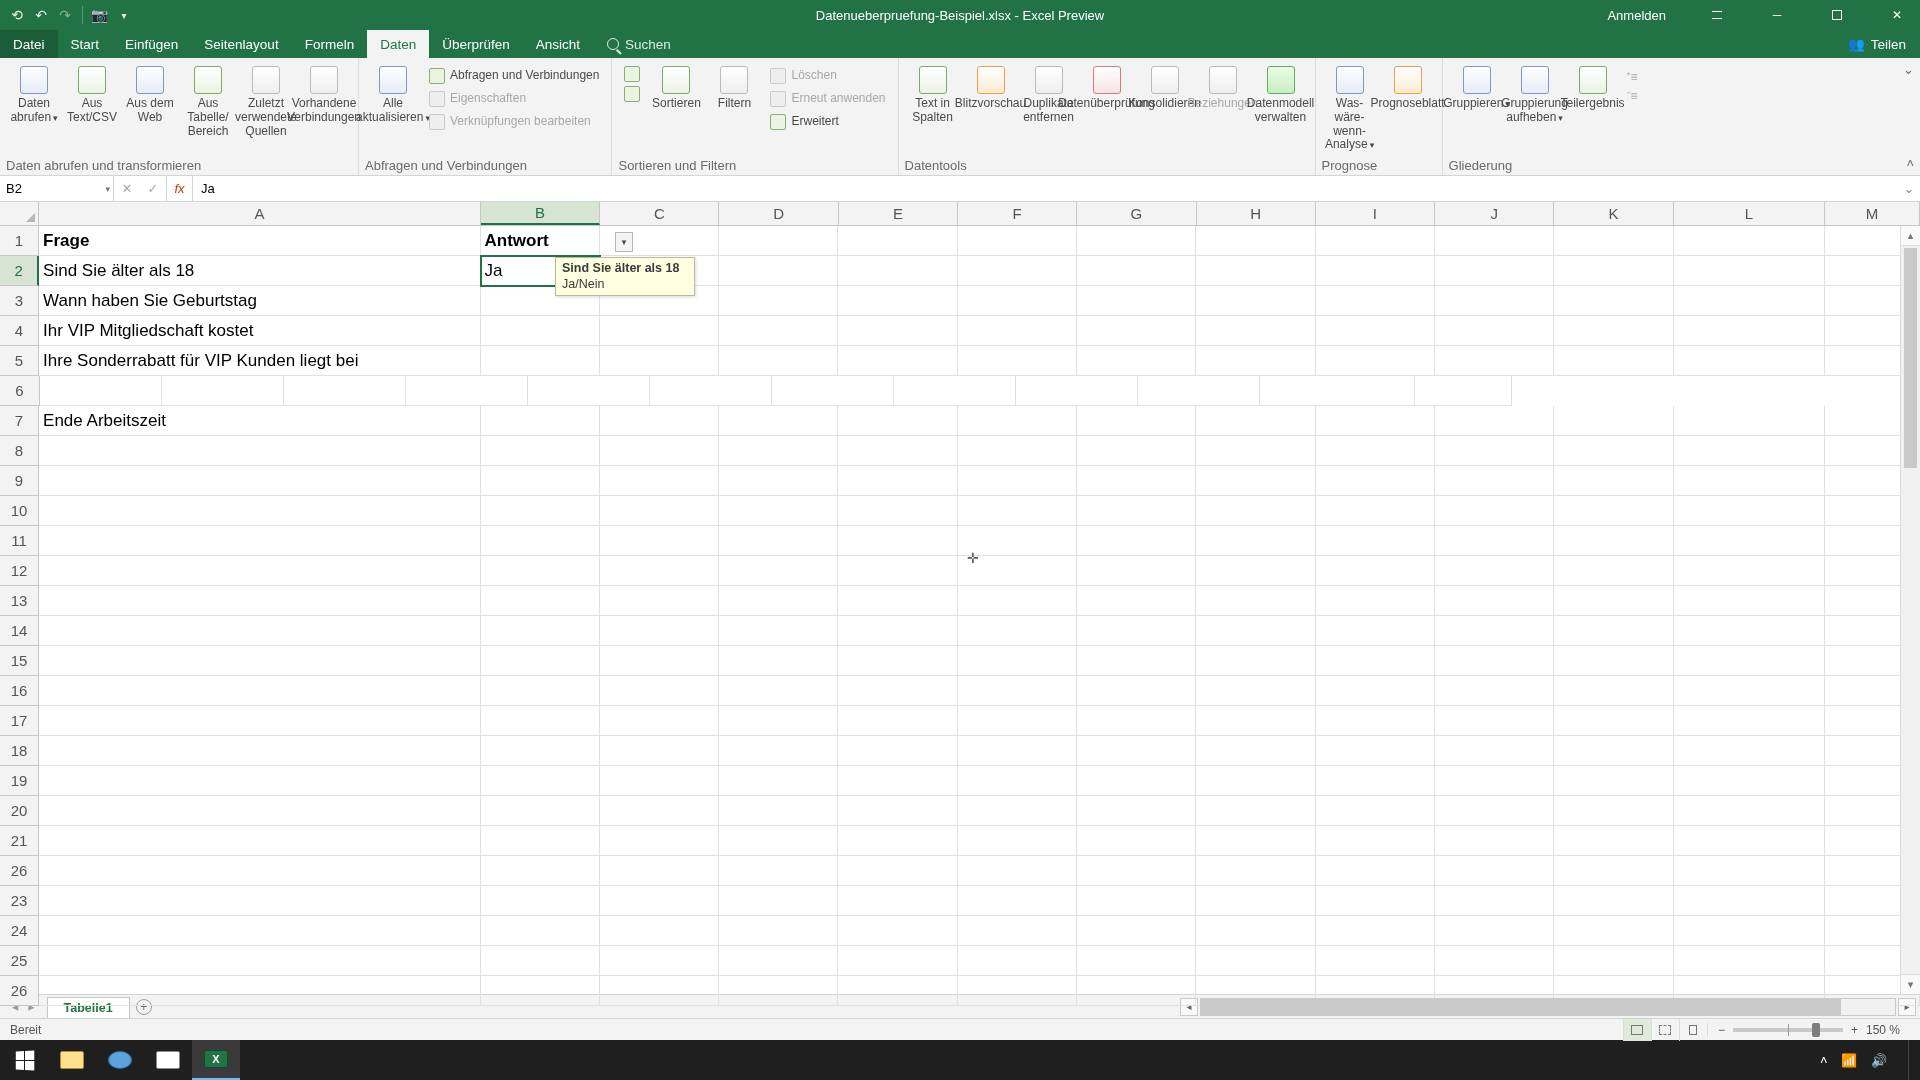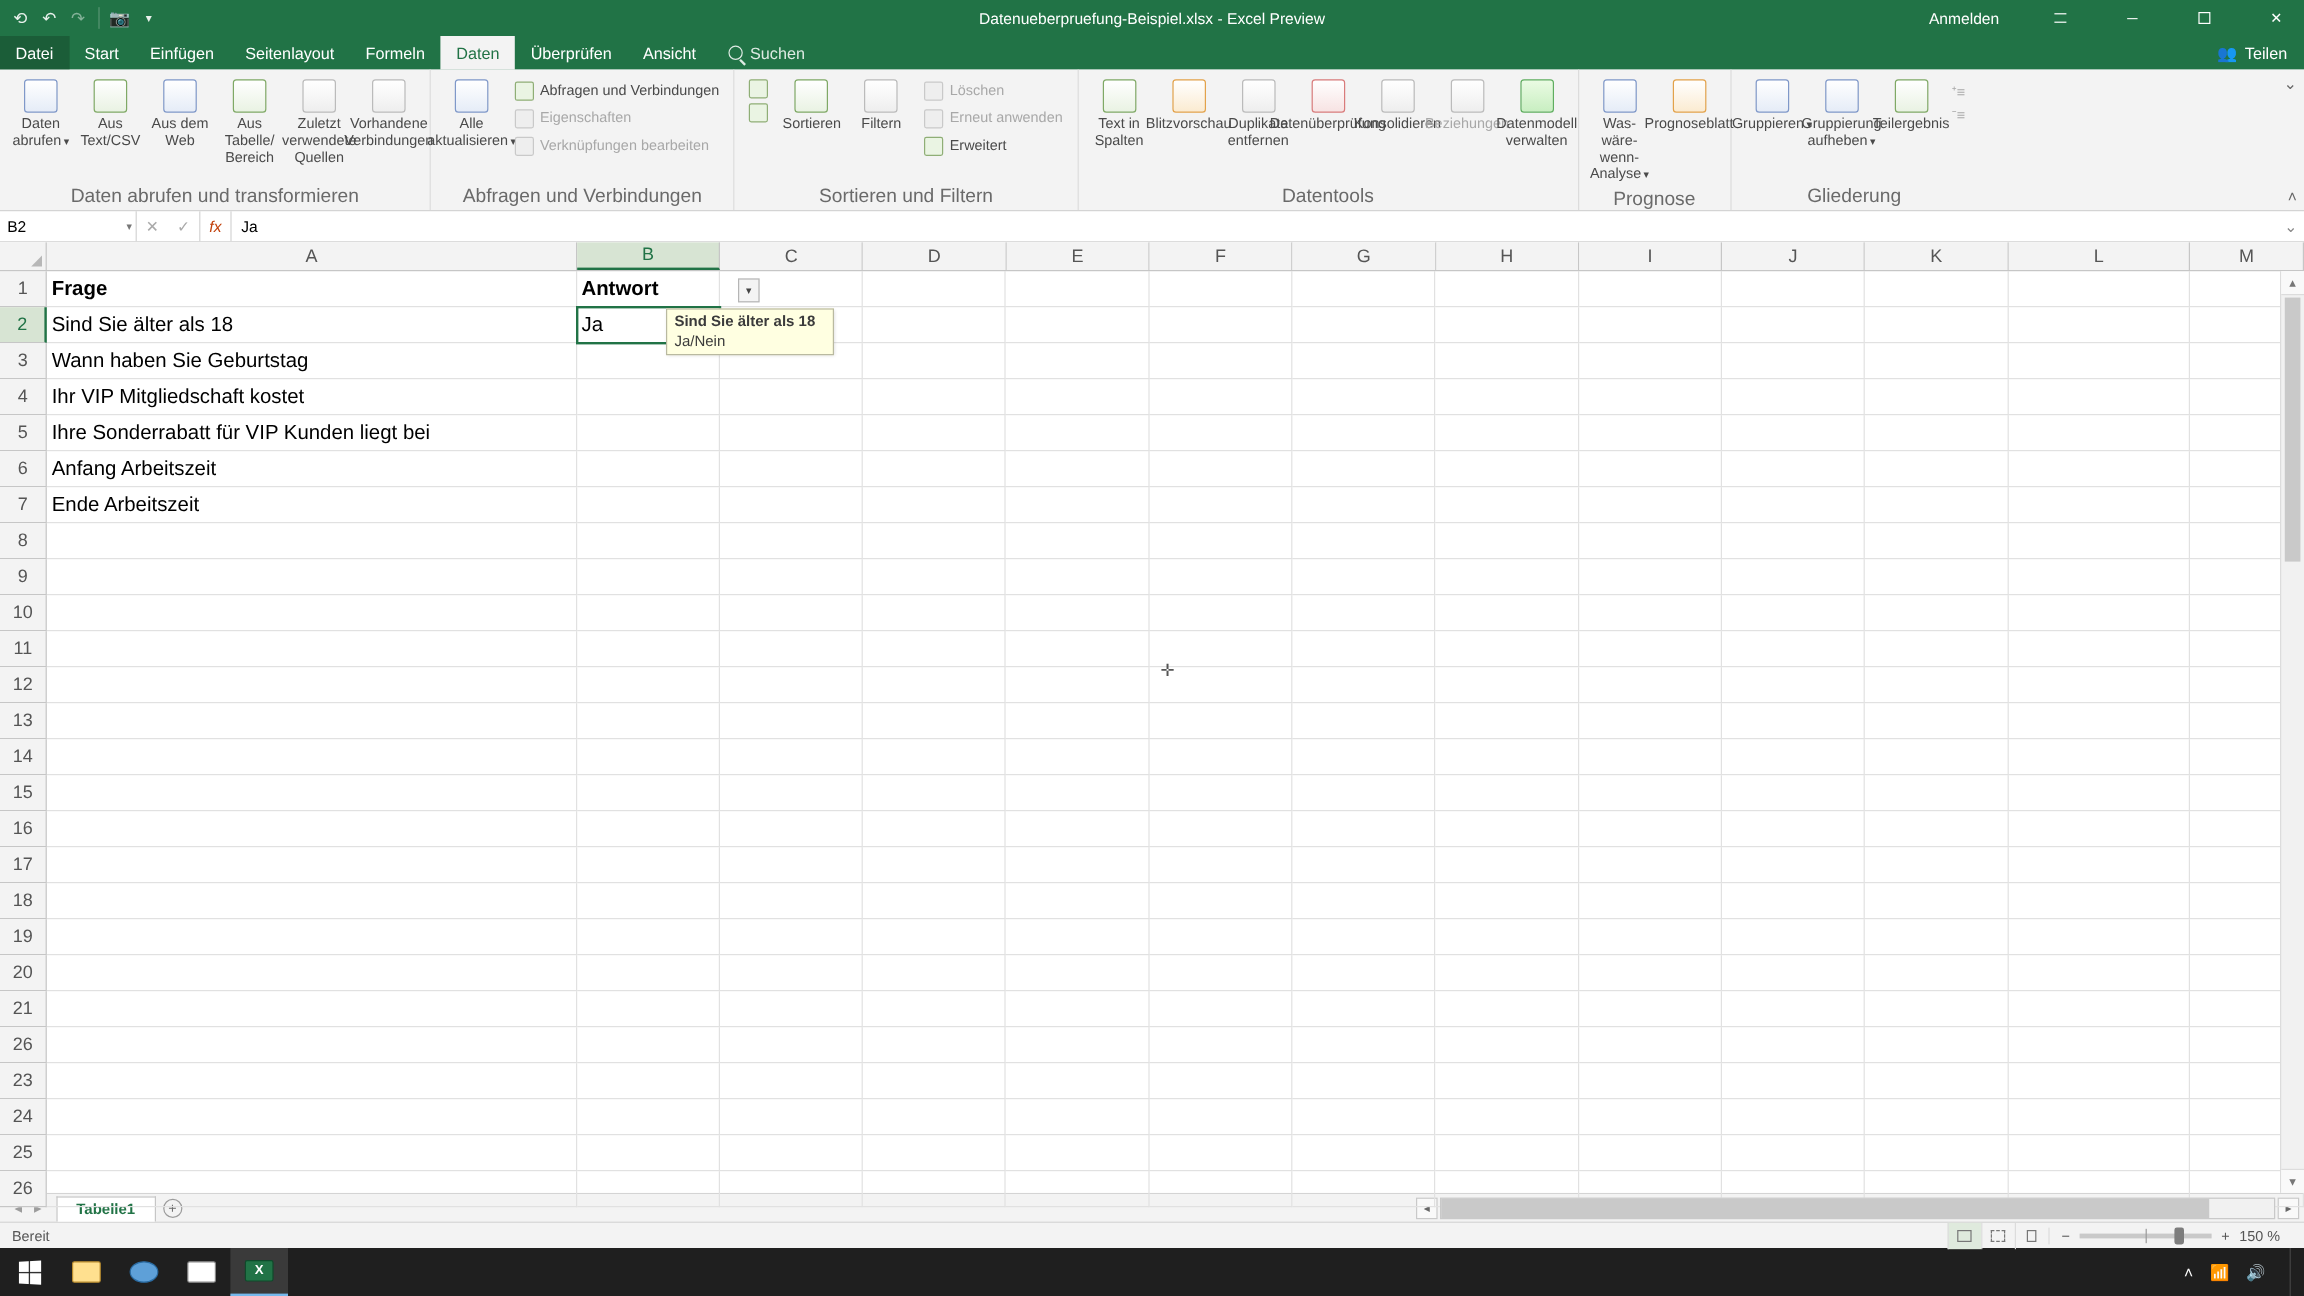--- a/index.html
+++ b/index.html
@@ -23,21 +23,21 @@
 .tabsrow .tab.active { background: #f3f3f3; color: #217346; font-weight: 400; }
 .tabsrow .tellme { display: flex; align-items: center; gap: 6px; padding: 0 14px; color: rgba(255,255,255,.85); }
 .tabsrow .share { margin-left: auto; display: flex; align-items: center; gap: 6px; padding: 0 14px; }
 .magnify { width:12px; height:12px; border:1.5px solid currentColor; border-radius:50%; position:relative; display:inline-block; }
 .magnify::after { content:''; position:absolute; width:6px; height:1.5px; background:currentColor; bottom:-3px; right:-4px; transform:rotate(45deg); }
 
 
 .ribbon { height: 118px; background: #f3f3f3; border-bottom: 1px solid #d4d4d4; display: flex; font-size: 12px; color: #4a4a4a; position: relative; }
 .ribbon .group { border-right: 1px solid #dcdcdc; padding: 4px 6px 2px; display: flex; flex-direction: column; }
 .ribbon .group .controls { flex: 1; display: flex; align-items: flex-start; gap: 2px; }
-.ribbon .group .grouplabel { text-align: center; font-size: 16px; color: #6a6a6a; padding-top: 2px; }
+.ribbon .group .grouplabel { font-size: 13px; color: #6a6a6a; padding-top: 2px; }
 .bigbtn { width: 56px; display: flex; flex-direction: column; align-items: center; gap: 3px; padding: 4px 2px; cursor: pointer; text-align: center; line-height: 1.15; }
 .bigbtn.disabled, .smallbtn.disabled { color: #a8a8a8; cursor: default; }
 .bigbtn .ico { width: 28px; height: 28px; border: 1px solid #7fa965; background: linear-gradient(#fff,#e9f2e3); border-radius: 3px; position:relative; }
 .bigbtn .ico.db { border-color:#7f98c9; background:linear-gradient(#fff,#e5ecf7);}
 .bigbtn .ico.gray { border-color:#bbb; background:linear-gradient(#fff,#eee);}
 .bigbtn .ico.orange { border-color:#e3a24a; background:linear-gradient(#fff,#fbebd1);}
 .bigbtn .ico.red { border-color:#d97b7b; background:linear-gradient(#fff,#f7e3e3);}
 .smallbtn { display: flex; align-items: center; gap: 5px; padding: 2px 6px; cursor: pointer; white-space: nowrap; line-height: 1.6; }
 .smallbtn .ico16 { width: 16px; height: 16px; border: 1px solid #8fae76; background: #eaf4e3; border-radius: 2px; }
 .smallbtn.disabled .ico16 { border-color:#c9c9c9; background:#eee; }
@@ -447,21 +447,20 @@
         <div class="cell colG"></div>
         <div class="cell colH"></div>
         <div class="cell colI"></div>
         <div class="cell colJ"></div>
         <div class="cell colK"></div>
         <div class="cell colL"></div>
         <div class="cell colM"></div>
       </div>
       <div class="row">
         <div class="rh">6</div>
-        <div class="cell colA">Anfang Arbeitszeit</div>
         <div class="cell colB"></div>
         <div class="cell colC"></div>
         <div class="cell colD"></div>
         <div class="cell colE"></div>
         <div class="cell colF"></div>
         <div class="cell colG"></div>
         <div class="cell colH"></div>
         <div class="cell colI"></div>
         <div class="cell colJ"></div>
         <div class="cell colK"></div>

